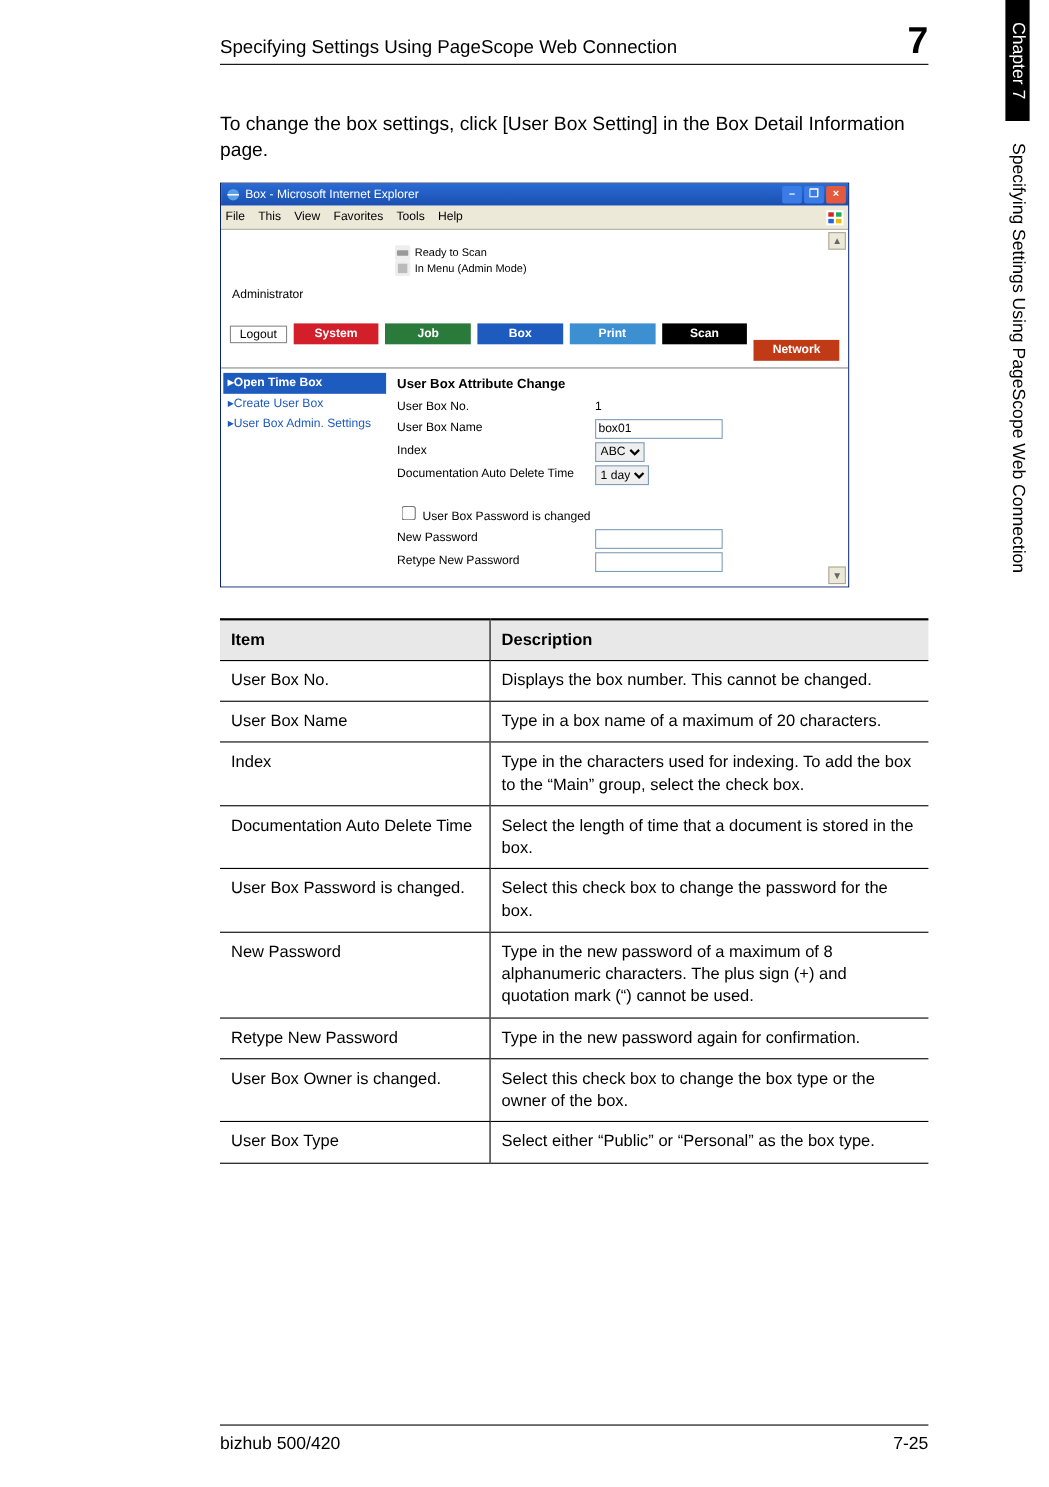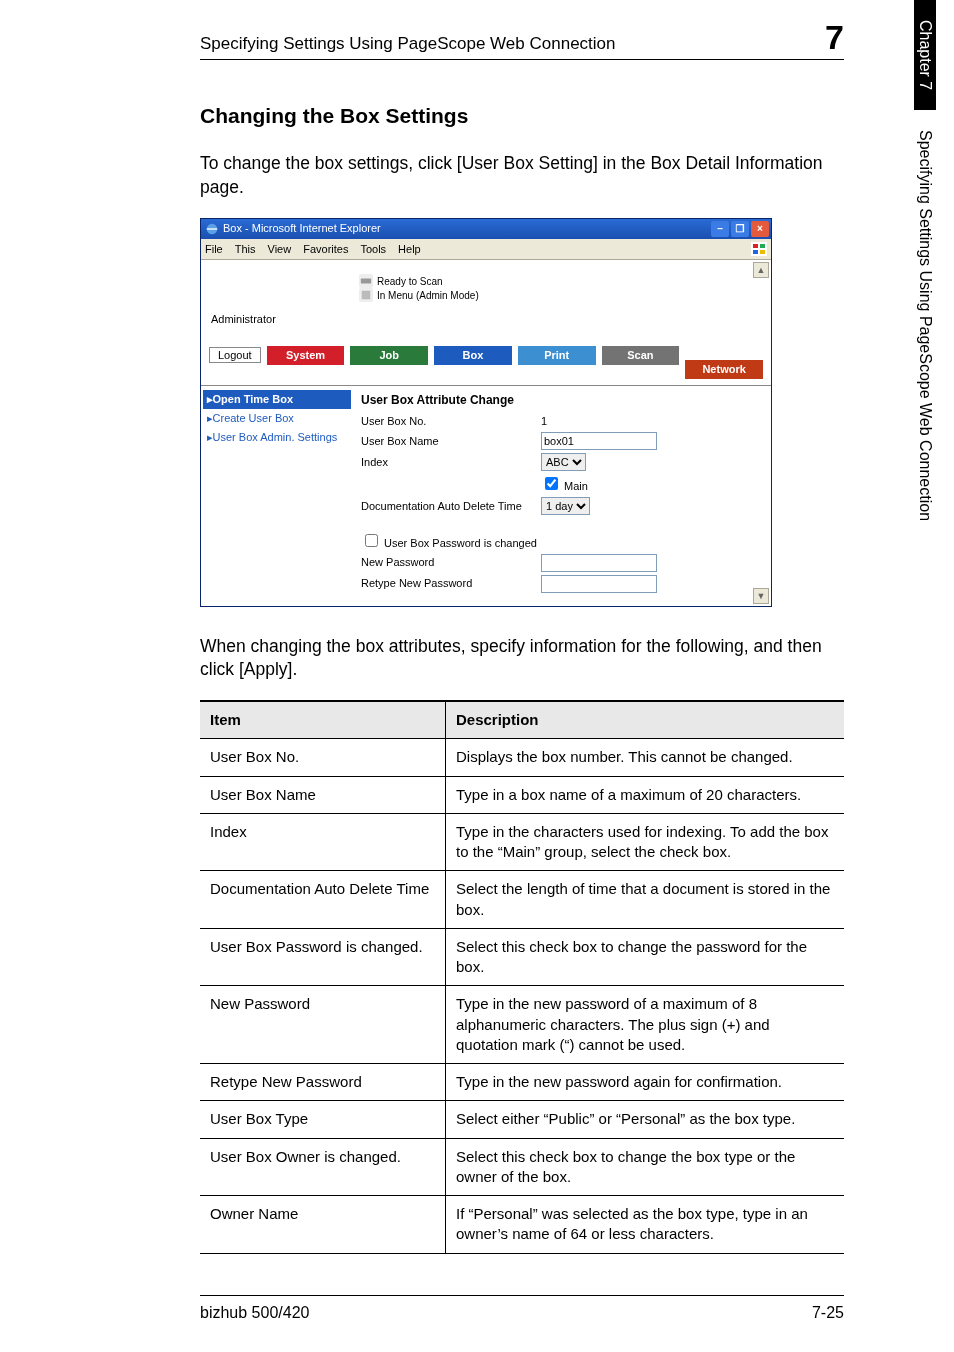--- a/index.html
+++ b/index.html
@@ -174,21 +174,21 @@
     text-align: center;
     color: #fff;
     font-weight: bold;
     padding: 2px 0;
     font-size: 11px;
   }
   .shot .tab.system { background:#d21f2a; }
   .shot .tab.job    { background:#2a7a3b; }
   .shot .tab.box    { background:#1e5bbf; }
   .shot .tab.print  { background:#3c8fd0; }
-  .shot .tab.scan   { background:#737373; }
+  .shot .tab.scan   { background:#000000; }
   .shot .tab.net    { background:#c03a16;margin-top:29px; }
   .shot .twocol {
     display: flex;
   }
   .shot .nav {
     width: 148px;
     padding: 4px 0 0 2px;
     font-size: 11px;
   }
   .shot .nav a {
@@ -272,21 +272,20 @@
     <div class="side-white">
       <span>Specifying Settings Using PageScope Web Connection</span>
     </div>
   </div>
 
   <div class="header-line">
     <span class="header-left">Specifying Settings Using PageScope Web Connection</span>
     <span class="header-right">7</span>
   </div>
 
-  <h2 class="section-title">Changing the Box Settings</h2>
 
   <p class="body">To change the box settings, click [User Box Setting] in the Box Detail Information page.</p>
 
   <div class="shot">
     <div class="titlebar">
       <span class="ie-icon">
         <svg viewBox="0 0 16 16" width="14" height="14">
             <circle cx="8" cy="8" r="6" fill="#5aa0e6"></circle>
             <path d="M2 8h12" stroke="#fff" stroke-width="1.5"></path>
           </svg>
@@ -361,27 +360,20 @@
             <span class="flabel">User Box Name</span>
             <input type="text" value="box01" style="">
           </div>
           <div class="frow">
             <span class="flabel">Index</span>
             <select>
               <option>ABC</option>
             </select>
           </div>
           <div class="frow">
-            <span class="flabel"></span>
-            <label>
-              <input type="checkbox" checked="" style="">
-              <span>Main</span>
-            </label>
-          </div>
-          <div class="frow">
             <span class="flabel">Documentation Auto Delete Time</span>
             <select>
               <option>1 day</option>
             </select>
           </div>
           <div style="height:10px"></div>
           <div class="frow">
             <label class="flabel" style="width:auto;">
               <input type="checkbox" style="">
               <span>User Box Password is changed</span>
@@ -394,21 +386,20 @@
           <div class="frow">
             <span class="flabel">Retype New Password</span>
             <input type="password" style="">
           </div>
         </div>
       </div>
       <div class="scrollarrow bot">▼</div>
     </div>
   </div>
 
-  <p class="body">When changing the box attributes, specify information for the following, and then click [Apply].</p>
 
   <table class="spec">
     <thead>
       <tr>
         <th style="width:225px">Item</th>
         <th>Description</th>
       </tr>
     </thead>
     <tbody>
       <tr>
@@ -433,30 +424,26 @@
         </tr>
       <tr>
           <td>New Password</td>
           <td class="desc">Type in the new password of a maximum of 8 alphanumeric characters. The plus sign (+) and quotation mark (“) cannot be used.</td>
         </tr>
       <tr>
           <td>Retype New Password</td>
           <td class="desc">Type in the new password again for confirmation.</td>
         </tr>
       <tr>
+          <td>User Box Owner is changed.</td>
+          <td class="desc">Select this check box to change the box type or the owner of the box.</td>
+        </tr>
+      <tr>
           <td>User Box Type</td>
           <td class="desc">Select either “Public” or “Personal” as the box type.</td>
-        </tr>
-      <tr>
-          <td>User Box Owner is changed.</td>
-          <td class="desc">Select this check box to change the box type or the owner of the box.</td>
-        </tr>
-      <tr>
-          <td>Owner Name</td>
-          <td class="desc">If “Personal” was selected as the box type, type in an owner’s name of 64 or less characters.</td>
         </tr>
     </tbody>
   </table>
 
   <div class="footer">
     <span>bizhub 500/420</span>
     <span>7-25</span>
   </div>
 </div>
 

